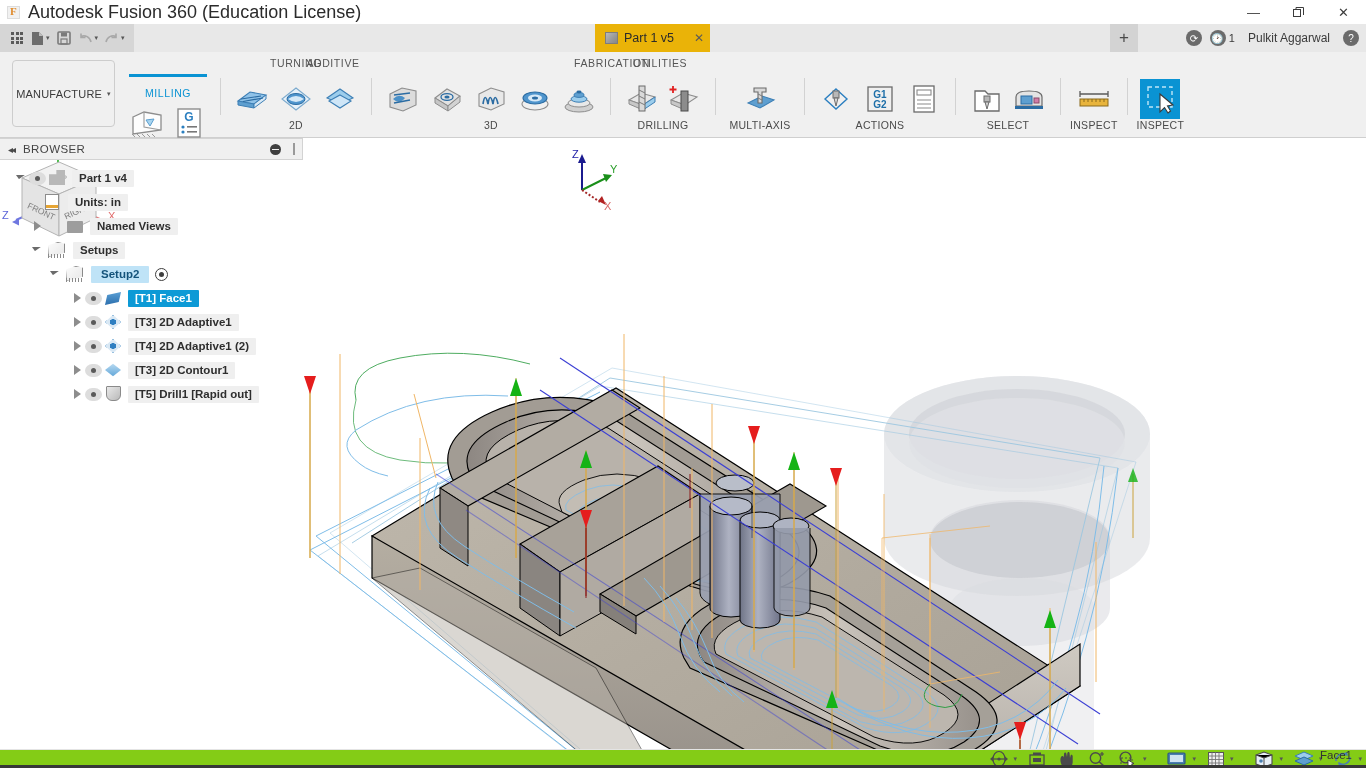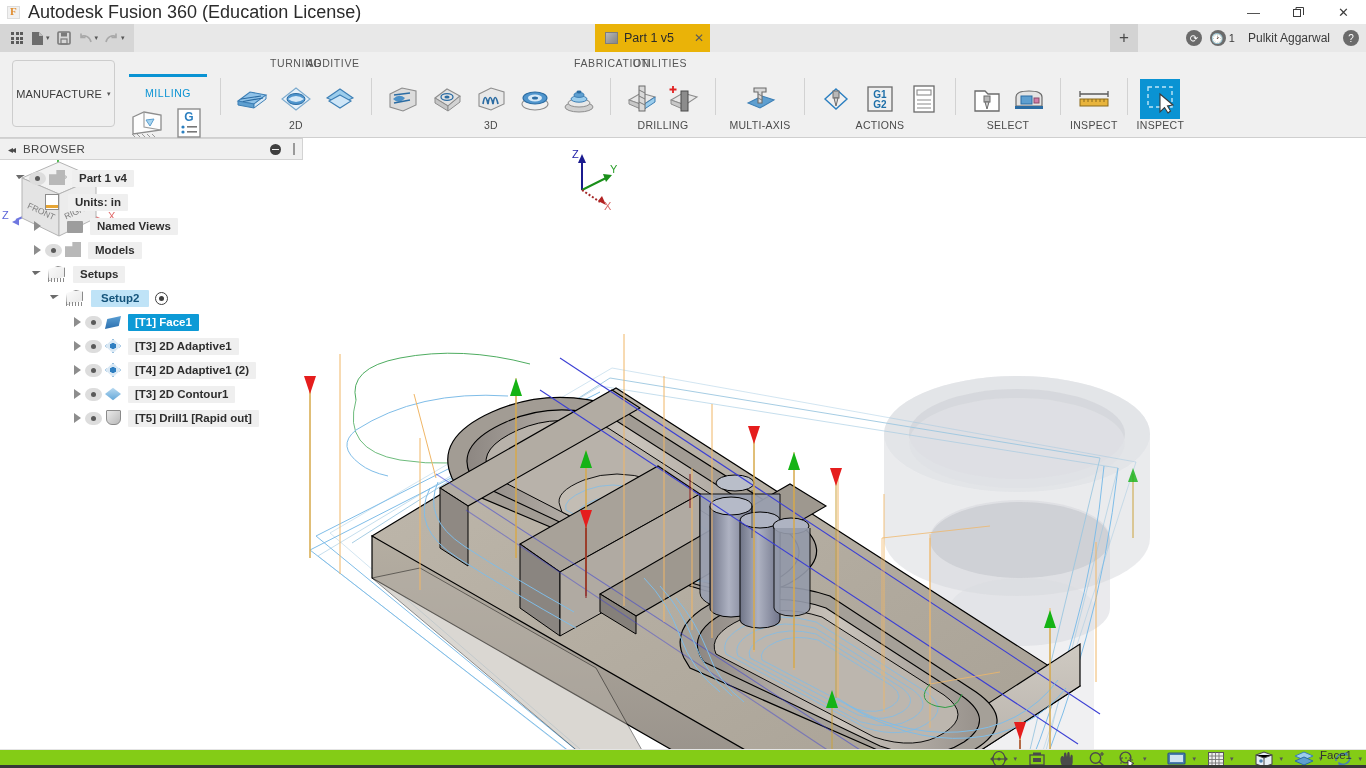--- a/index.html
+++ b/index.html
@@ -851,30 +851,20 @@
         <span class="tw">
             <span class="tri-right"></span>
           </span>
         <span style="width:22px"></span>
         <span class="ico">
             <span class="ico-folder" style="position:absolute;left:0;top:1px"></span>
           </span>
         <span class="lbl">Named Views</span>
       </div>
 
-      <div class="node" style="padding-left:30px">
-        <span class="tw">
-            <span class="tri-right"></span>
-          </span>
-        <span class="eye"></span>
-        <span class="ico">
-            <span class="ico-body" style="position:absolute;left:0;top:0"></span>
-          </span>
-        <span class="lbl">Models</span>
-      </div>
 
       <div class="node" style="padding-left:30px">
         <span class="tw">
             <span class="tri-down"></span>
           </span>
         <span class="ico" style="width:20px;margin-left:3px">
           <span class="ico-setup" style="position:absolute;left:0;top:0"></span>
           <span class="ico-setuphatch"></span>
         </span>
         <span class="lbl">Setups</span>

